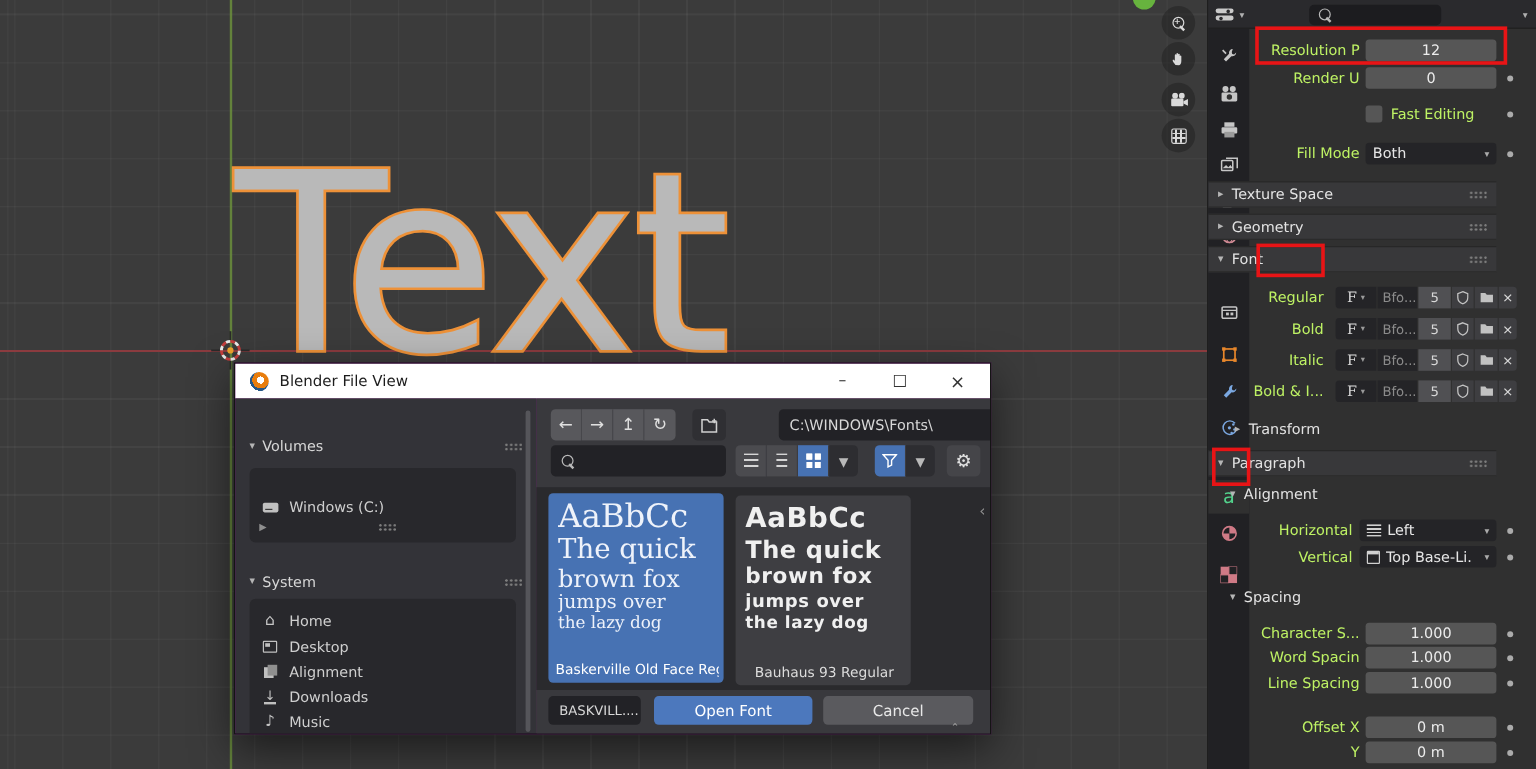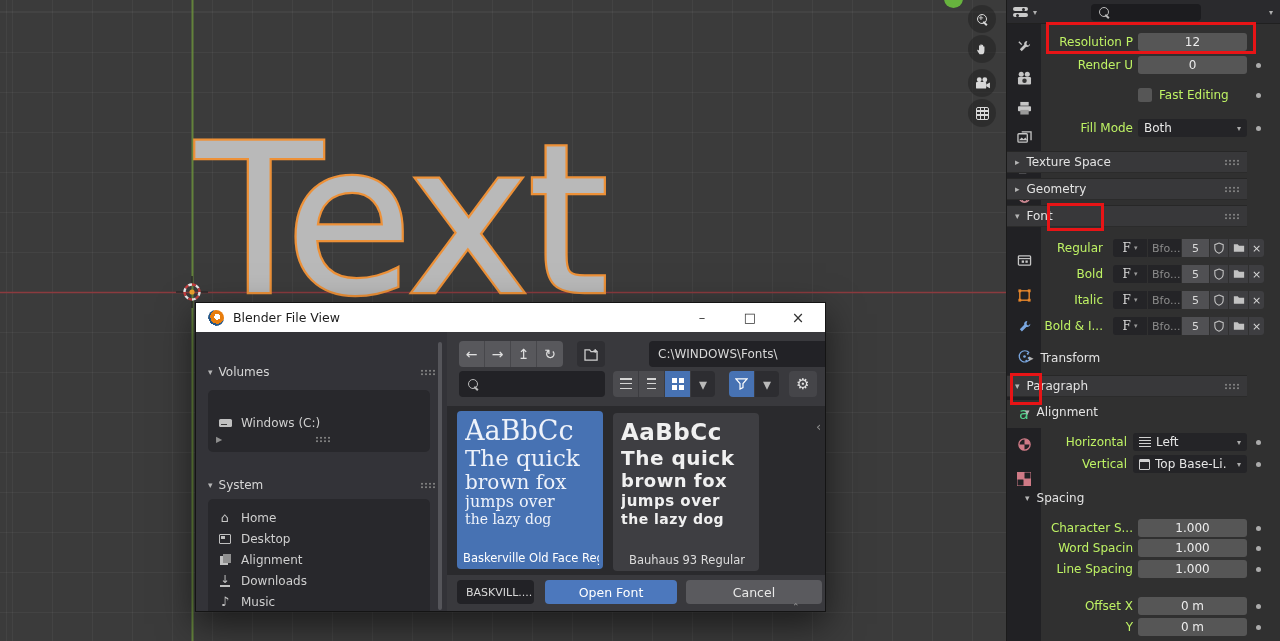--- a/index.html
+++ b/index.html
@@ -331,21 +331,21 @@
         <div class="l4">the lazy dog</div>
       </div>
       <div class="fc-name" style="color:#dcdcdc; text-align:center;">Bauhaus 93 Regular</div>
     </div>
     <span style="position:absolute; left:620px; top:116px; color:#8f8f8f; font-size:13px;">‹</span>
 
     <div class="field-dark" style="left:261px; top:277px; width:77px; height:24px; font-size:11px;">
       <span>BASKVILL....</span>
     </div>
     <div class="dlg-btn" style="left:349px; top:277px; width:132px; background:#4c78bd; color:#ffffff;">Open Font</div>
-    <div class="dlg-btn" style="left:490px; top:277px; width:136px; background:#5a5a5e; color:#e8e8e8;">Cancel</div>
+    <div class="dlg-btn" style="left:490px; top:277px; width:125px; background:#5a5a5e; color:#e8e8e8;">Cancel</div>
     <span style="position:absolute; left:596px; top:299px; color:#9a9a9a; font-size:9px;">⌃</span>
   </div>
 
   <div id="props">
     <div id="props-header">
       <span style="position:absolute; left:6px; top:6px; display:flex; gap:4px; align-items:center;">
         <span class="sliders-ico"></span>
           <span style="color:#b0b0b0; font-size:8px;">▾</span>
       </span>
       <span class="searchpill">

